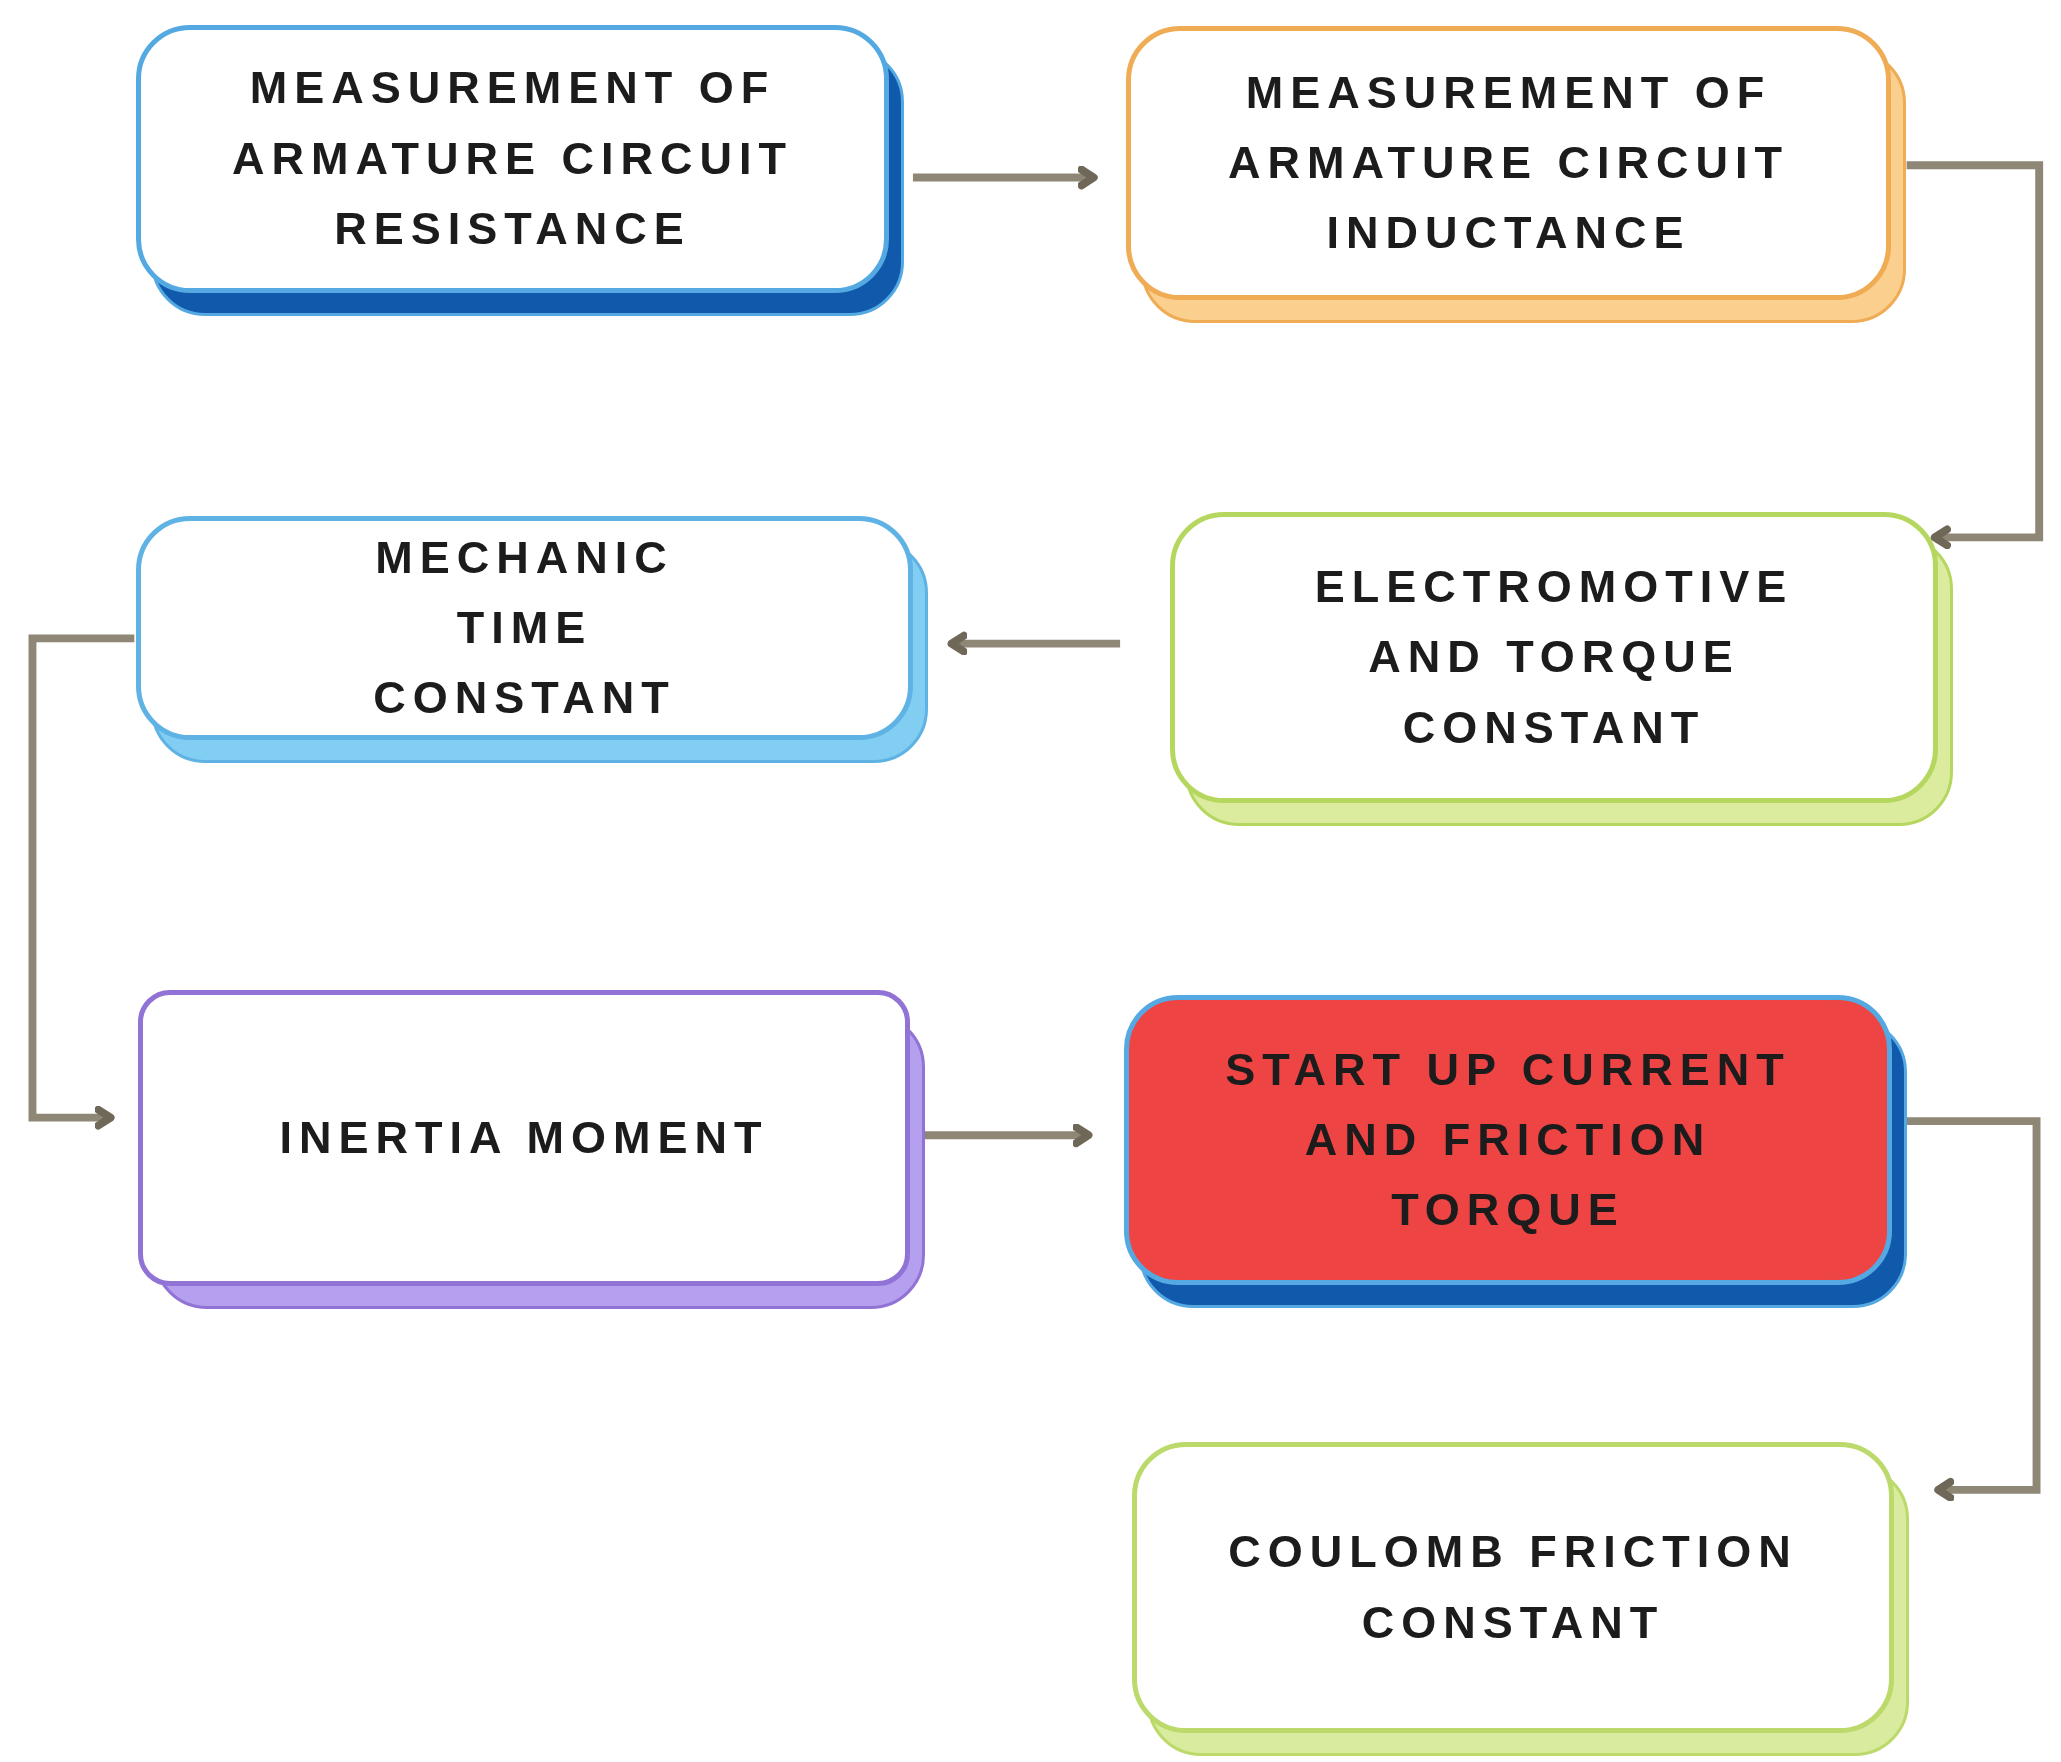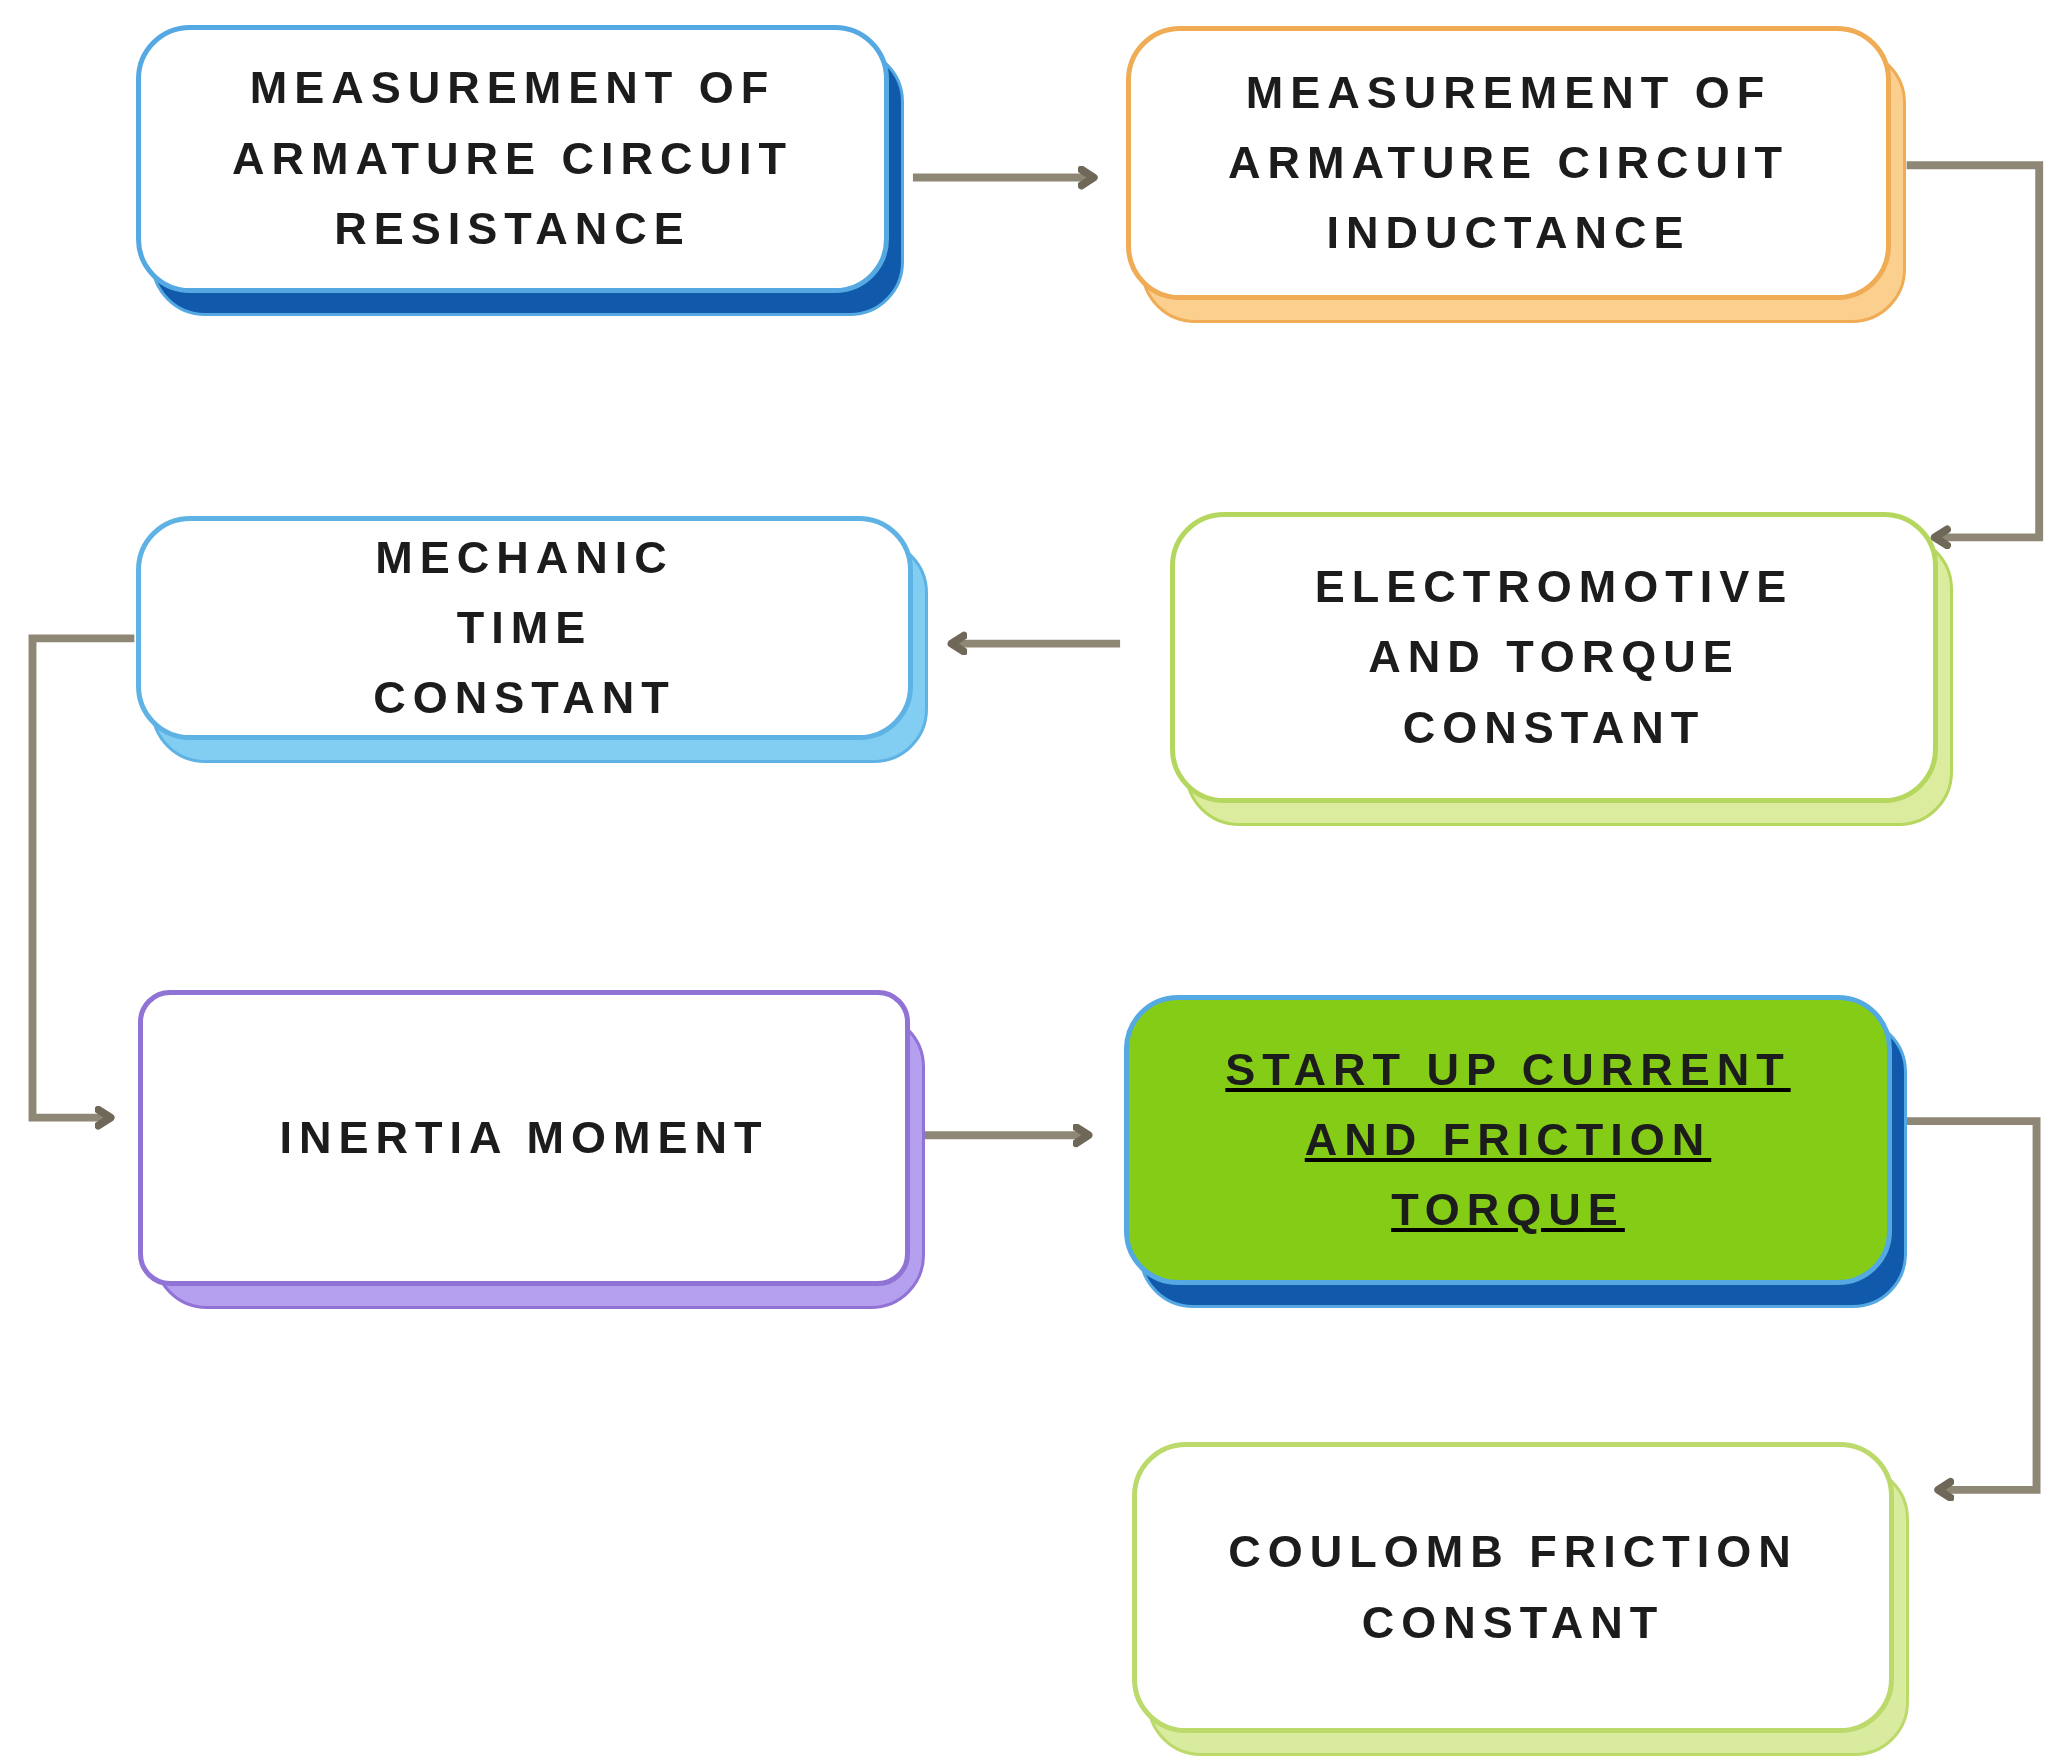--- a/index.html
+++ b/index.html
@@ -132,21 +132,21 @@
 
   <div class="node" style="left:138px; top:990px; width:772px; height:296px;">
     <div class="shadow" style="border-color: rgb(145, 115, 214); background: rgb(181, 159, 239);"></div>
     <div class="face" style="border-color: rgb(145, 115, 214); background: rgb(255, 255, 255); border-radius: 32px;">
       <div class="label">INERTIA MOMENT</div>
     </div>
   </div>
 
   <div class="node" style="left:1124px; top:995px; width:768px; height:290px;">
     <div class="shadow" style="border-color: rgb(85, 169, 226); background: rgb(16, 89, 171);"></div>
-    <div class="face" style="border-color: rgb(85, 169, 226); background: #84cc16; text-decoration: underline;">
+    <div class="face" style="border-color: rgb(85, 169, 226); background: #ef4444;">
       <div class="label">START UP CURRENT
 AND FRICTION
 TORQUE</div>
     </div>
   </div>
 
   <div class="node" style="left:1132px; top:1442px; width:762px; height:291px;">
     <div class="shadow" style="border-color: rgb(188, 217, 107); background: rgb(217, 235, 158);"></div>
     <div class="face" style="border-color: rgb(188, 217, 107); background: rgb(255, 255, 255);">
       <div class="label">COULOMB FRICTION

